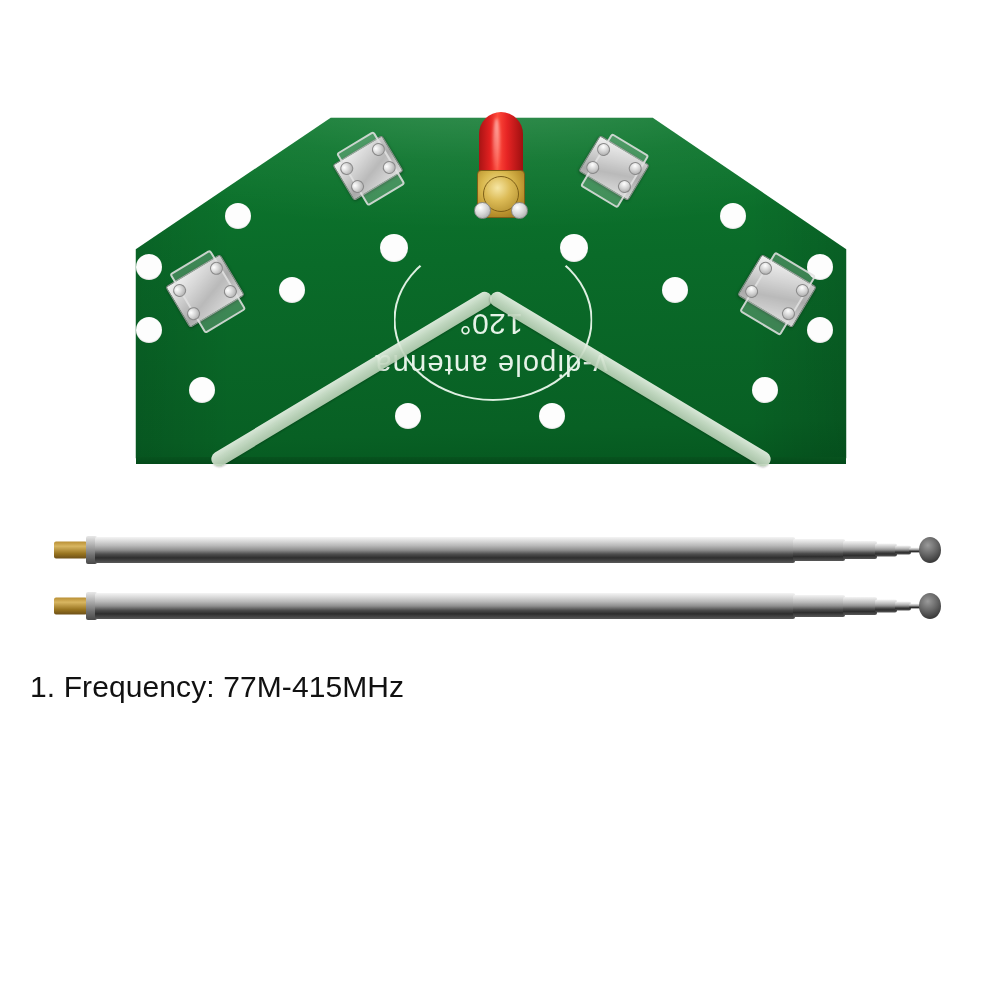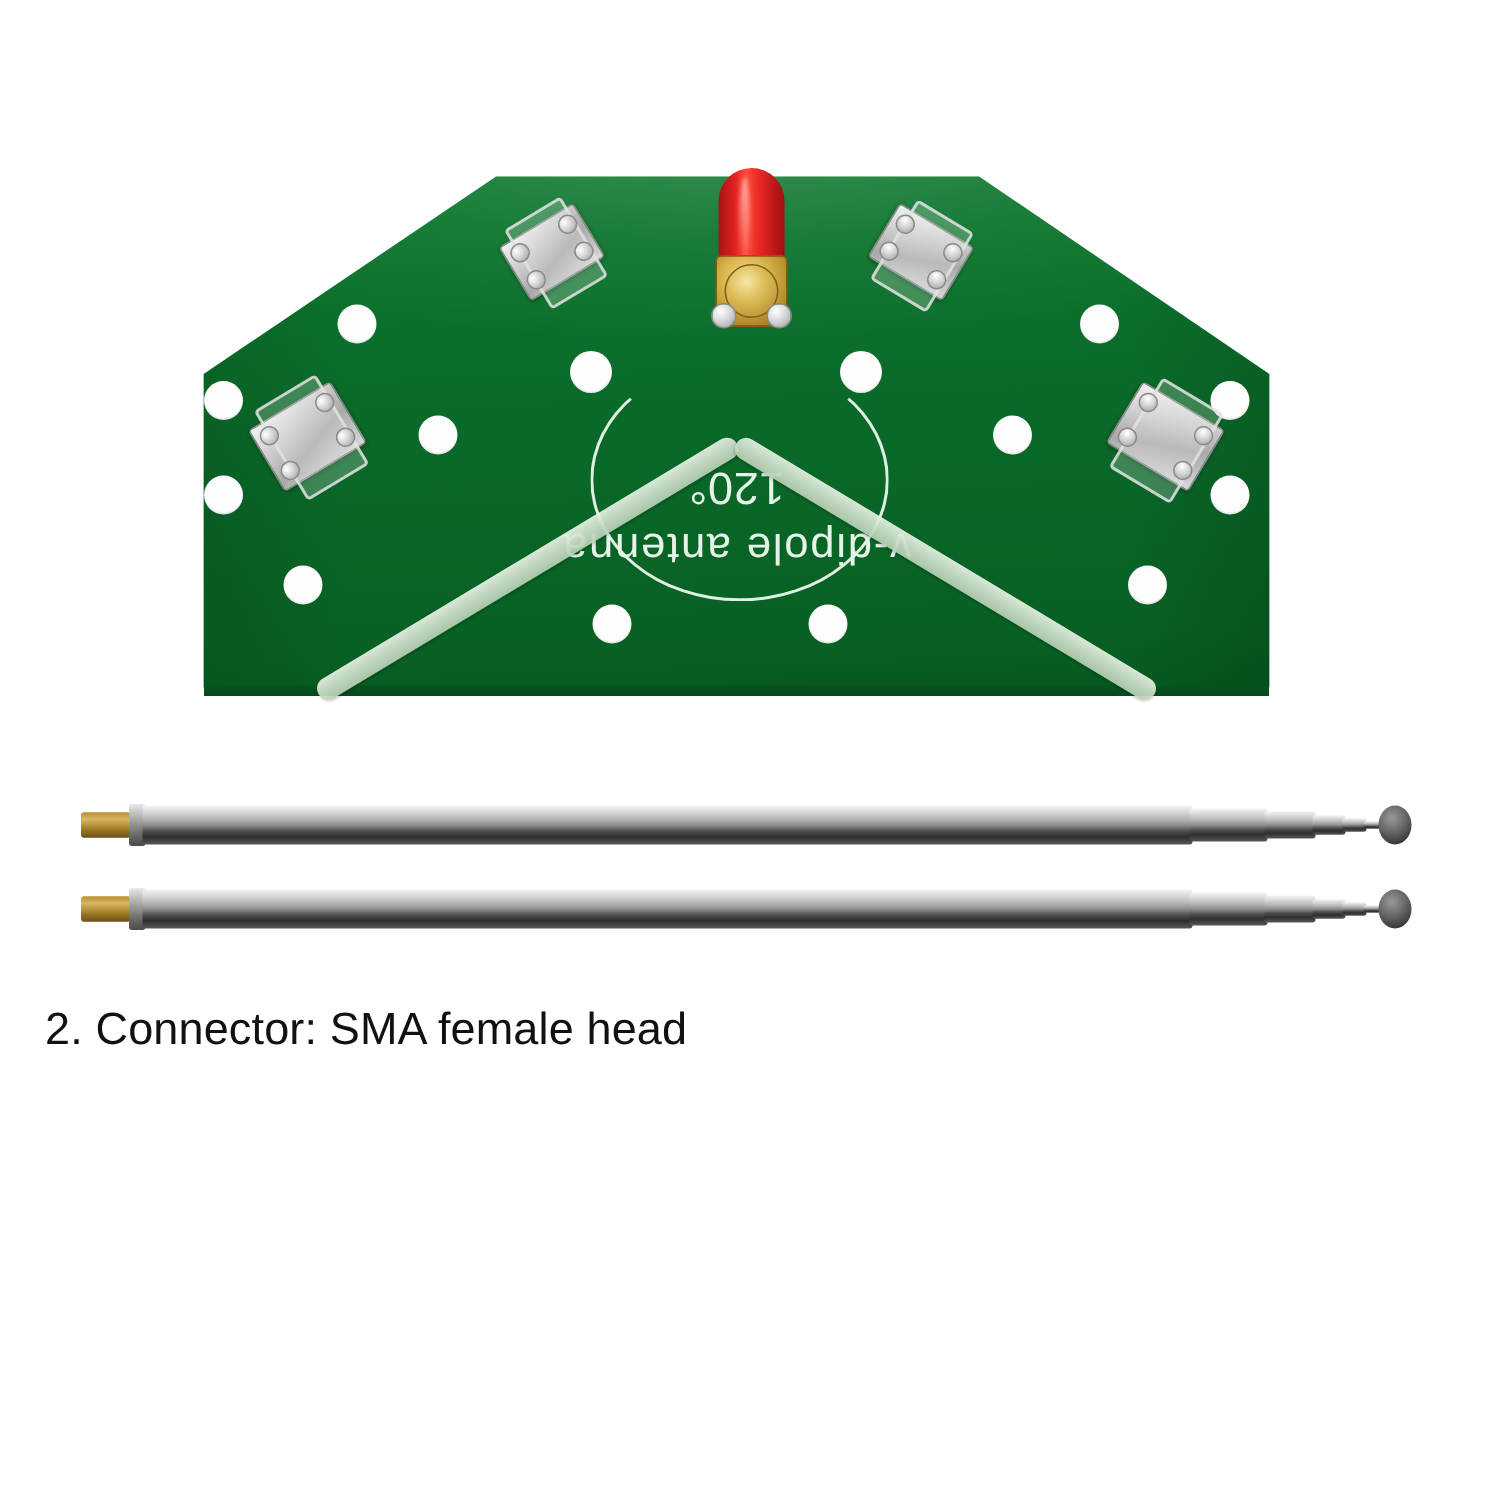--- a/index.html
+++ b/index.html
@@ -398,14 +398,14 @@
     <div class="rod-seg seg-b"></div>
     <div class="rod-seg seg-c"></div>
     <div class="rod-seg seg-d"></div>
     <div class="rod-seg seg-e"></div>
     <div class="rod-seg seg-f"></div>
     <div class="rod-tip"></div>
   </div>
 </div>
 
 <div id="spec-list">
-  <div class="spec-line">2. Connector: SMA female head</div>
+  <div class="spec-line">1. Frequency: 77M-415MHz</div>
 </div>
 
 </body></html>

